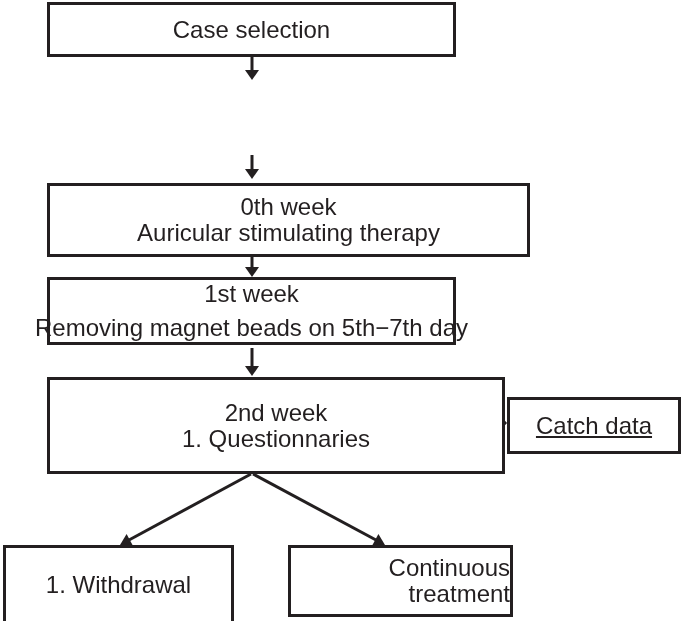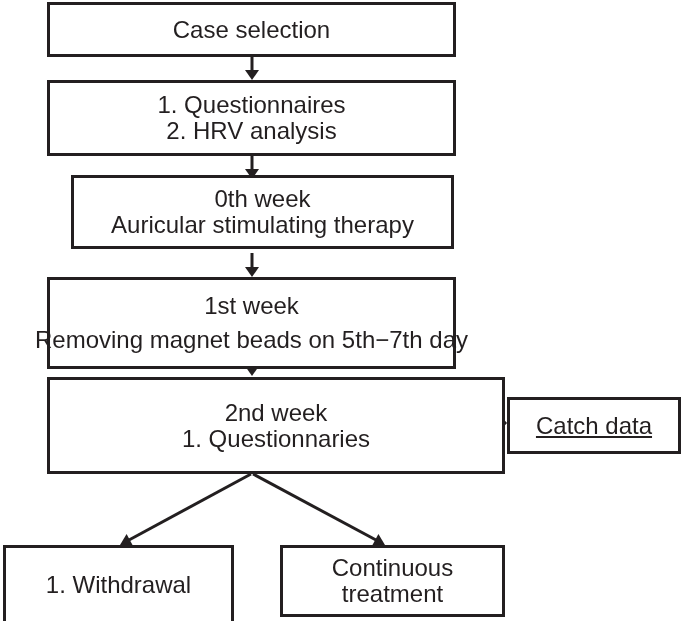--- a/index.html
+++ b/index.html
@@ -32,26 +32,26 @@
     justify-content: center;
     text-align: center;
     color: var(--line);
     font-size: 24px;
     line-height: 26px;
   }
   .node span { display: block; white-space: nowrap; }
 
   #node-case-selection { left: 47px;  top: 2px;   width: 409px; height: 55px; }
   #node-baseline       { left: 47px;  top: 80px;  width: 409px; height: 76px; }
-  #node-week0          { left: 47px;  top: 175px; width: 383px; height: 74px; margin-left: 24px; }
-  #node-week1          { left: 47px;  top: 277px; width: 409px; height: 92px; gap: 8px; }
+  #node-week0          { left: 47px;  top: 183px; width: 483px; height: 74px; }
+  #node-week1          { left: 47px;  top: 277px; width: 409px; height: 68px; gap: 8px; }
   #node-week2          { left: 47px;  top: 377px; width: 458px; height: 97px; }
   #node-catch-data     { left: 507px; top: 397px; width: 174px; height: 57px; text-decoration: underline; }
   #node-withdrawal     { left: 3px;   top: 545px; width: 231px; height: 80px; }
-  #node-continuous     { left: 280px; top: 545px; width: 225px; height: 72px; }
+  #node-continuous     { left: 288px; top: 545px; width: 225px; height: 72px; align-items: flex-end; }
 
   .arrow-layer line    { stroke: var(--line); stroke-width: 3; }
   .arrow-layer polygon { fill: var(--line); stroke: none; }
   .arrow-layer .block-arrow {
     fill: var(--box-fill);
     stroke: var(--line);
     stroke-width: 3;
     stroke-linejoin: miter;
   }
 </style>
@@ -92,24 +92,20 @@
       <polygon points="385,545 372.2,545.5 378.4,534.1"></polygon>
     </g>
 
     <path class="block-arrow" d="M 456,414 H 488 V 405 L 505,423 L 488,441 V 432 H 456"></path>
   </svg>
 
   <div class="node" id="node-case-selection">
     <span>Case selection</span>
   </div>
 
-  <div class="node" id="node-baseline">
-    <span>1. Questionnaires</span>
-    <span>2. HRV analysis</span>
-  </div>
 
   <div class="node" id="node-week0">
     <span>0th week</span>
     <span>Auricular stimulating therapy</span>
   </div>
 
   <div class="node" id="node-week1">
     <span>1st week</span>
     <span>Removing magnet beads on 5th−7th day</span>
   </div>

